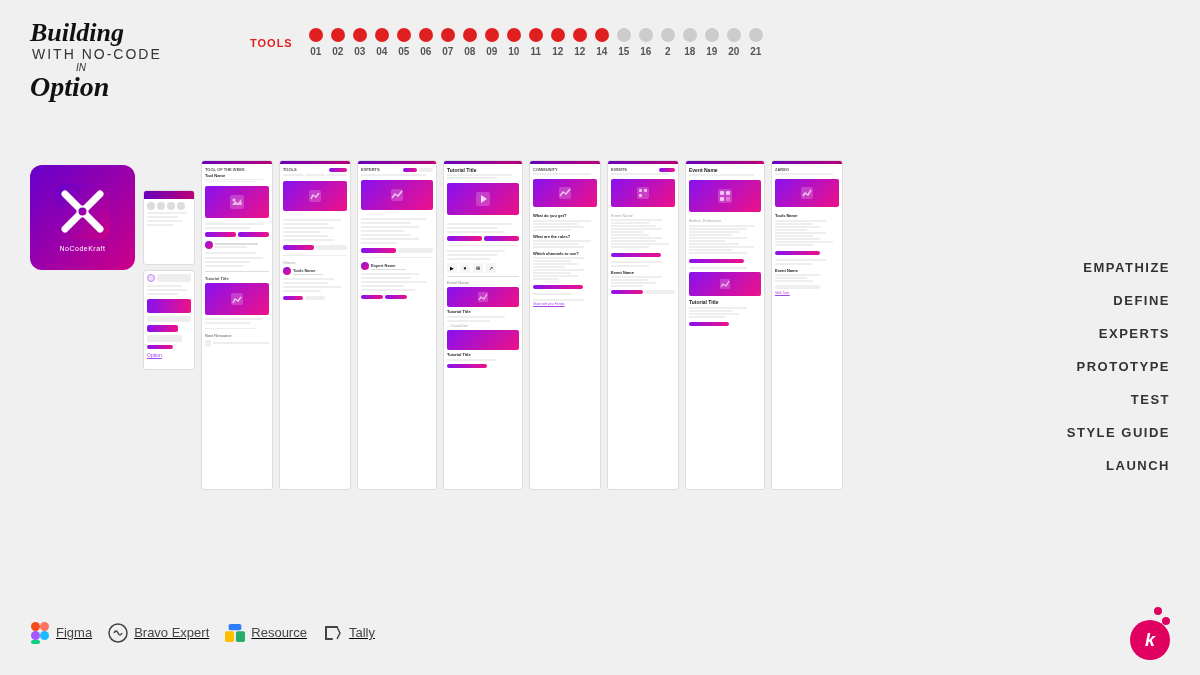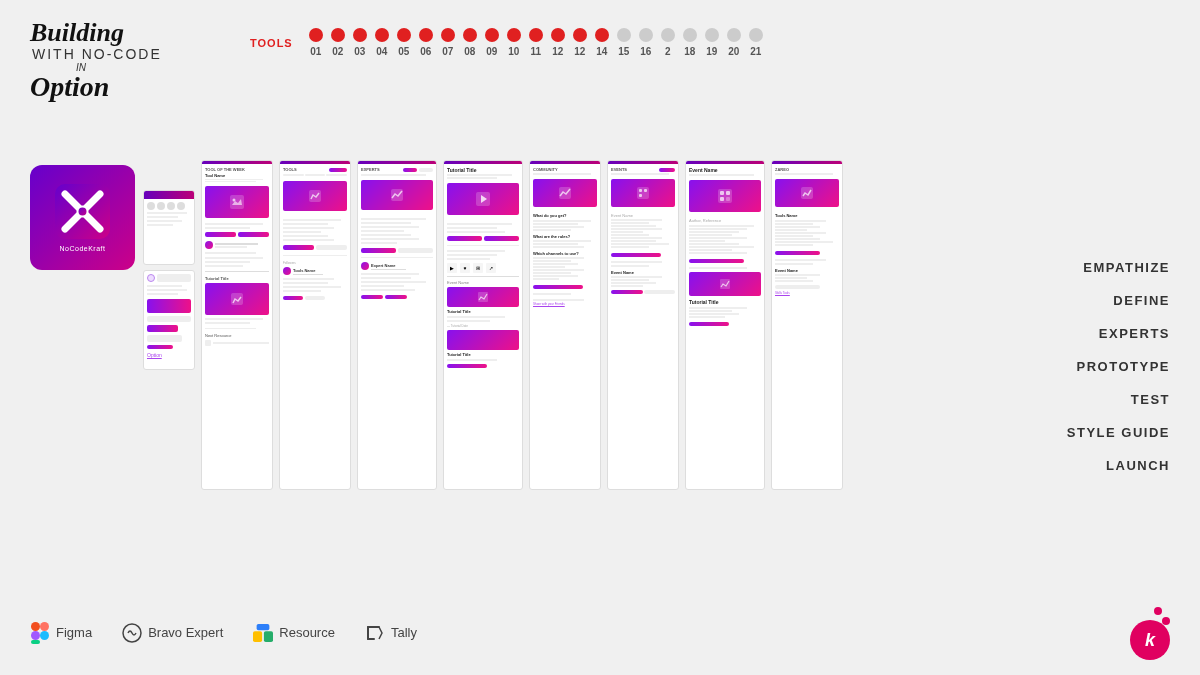--- a/index.html
+++ b/index.html
@@ -146,21 +146,22 @@
       left: 30px;
       right: 30px;
       display: flex;
       align-items: center;
       justify-content: space-between;
     }
 
     .footer-tools {
       display: flex;
       align-items: center;
-      gap: 30px;
+      gap: 16px;
+      text-decoration: underline;
     }
 
     .tool-item {
       display: flex;
       align-items: center;
       gap: 6px;
       font-size: 13px;
       color: #444;
       font-weight: 500;
     }

